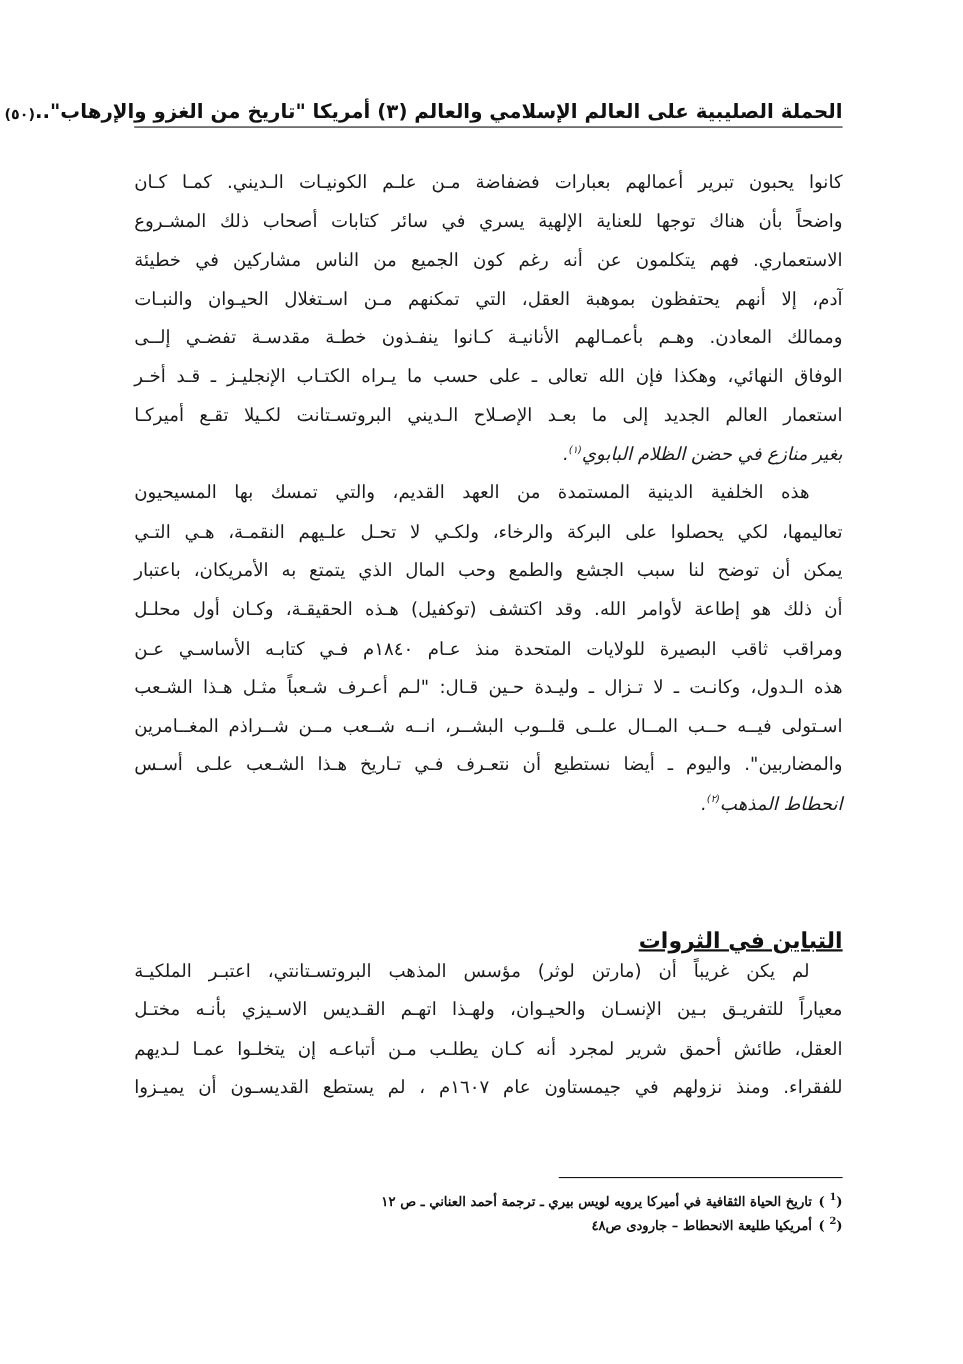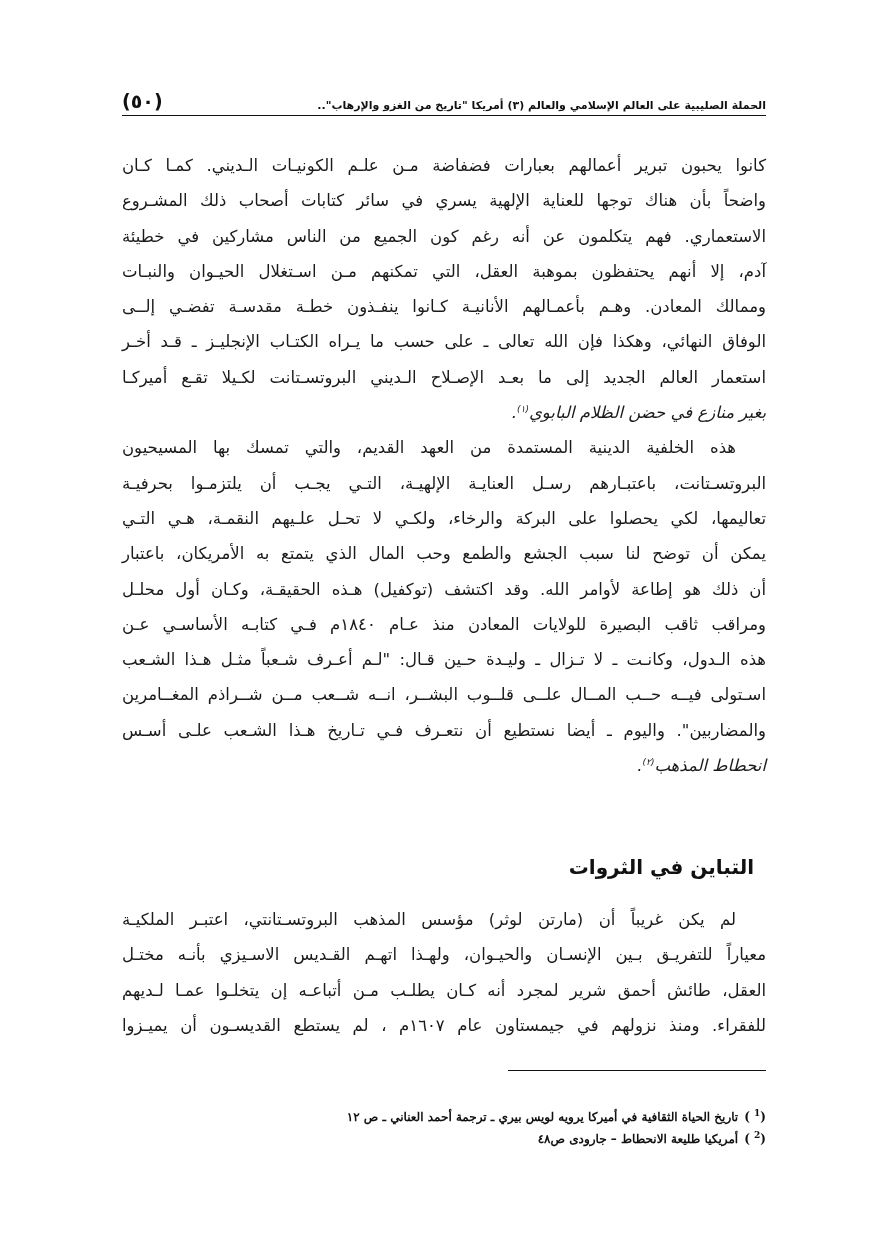--- a/index.html
+++ b/index.html
@@ -30,27 +30,27 @@
       height: 28px;
       border-bottom: 1.5px solid #111;
       display: flex;
       justify-content: space-between;
       align-items: flex-end;
       padding-bottom: 3px;
       box-sizing: border-box;
     }
     .running-header .title {
       font-weight: bold;
-      font-size: 11px;
+      font-size: 18px;
       white-space: nowrap;
       color: #111;
     }
     .running-header .page-num {
       font-weight: bold;
-      font-size: 19px;
+      font-size: 13px;
       white-space: nowrap;
       color: #111;
       direction: rtl;
     }
     .body-text {
       position: absolute;
       top: 148px;
       left: 0;
       width: 644px;
     }
@@ -79,41 +79,40 @@
       position: absolute;
       top: 843px;
       right: 0;
       font-weight: bold;
       font-size: 20px;
       color: #111;
       white-space: nowrap;
     }
     .section-text {
       position: absolute;
-      top: 902px;
+      top: 865px;
       left: 0;
       width: 644px;
     }
     .footnote-rule {
       position: absolute;
       top: 1070px;
       right: 0;
       width: 258px;
       border-top: 1.2px solid #111;
     }
     .footnotes {
       position: absolute;
       top: 1078px;
       right: 0;
       width: 644px;
       font-family: "DejaVu Serif", serif;
       font-size: 12px;
       font-weight: bold;
       color: #111;
-      margin-top: 24px;
     }
     .footnote {
       height: 22px;
       line-height: 22px;
       white-space: nowrap;
       text-align: right;
     }
     .footnote .marker {
       display: inline-block;
       direction: ltr;
@@ -143,35 +142,34 @@
       <div class="line">وممالك المعادن. وهـم بأعمـالهم الأنانيـة كـانوا ينفـذون خطـة مقدسـة تفضـي إلــى</div>
       <div class="line">الوفاق النهائي، وهكذا فإن الله تعالى ـ على حسب ما يـراه الكتـاب الإنجليـز ـ قـد أخـر</div>
       <div class="line">استعمار العالم الجديد إلى ما بعـد الإصـلاح الـديني البروتسـتانت لكـيلا تقـع أميركـا</div>
       <div class="line last">
         <span>بغير منازع في حضن الظلام البابوي</span><sup class="fn">(١)</sup><span>.</span>
       </div>
     </div>
 
     <div class="paragraph">
       <div class="line indent">هذه الخلفية الدينية المستمدة من العهد القديم، والتي تمسك بها المسيحيون</div>
-      <div class="line">البروتسـتانت، باعتبـارهم رسـل العنايـة الإلهيـة، التـي يجـب أن يلتزمـوا بحرفيـة</div>
       <div class="line">تعاليمها، لكي يحصلوا على البركة والرخاء، ولكـي لا تحـل علـيهم النقمـة، هـي التـي</div>
       <div class="line">يمكن أن توضح لنا سبب الجشع والطمع وحب المال الذي يتمتع به الأمريكان، باعتبار</div>
       <div class="line">أن ذلك هو إطاعة لأوامر الله. وقد اكتشف (توكفيل) هـذه الحقيقـة، وكـان أول محلـل</div>
-      <div class="line">ومراقب ثاقب البصيرة للولايات المعادن منذ عـام ١٨٤٠م فـي كتابـه الأساسـي عـن</div>
+      <div class="line">ومراقب ثاقب البصيرة للولايات المتحدة منذ عـام ١٨٤٠م فـي كتابـه الأساسـي عـن</div>
       <div class="line">هذه الـدول، وكانـت ـ لا تـزال ـ وليـدة حـين قـال: "لـم أعـرف شـعباً مثـل هـذا الشـعب</div>
       <div class="line">اسـتولى فيــه حــب المــال علــى قلــوب البشــر، انــه شــعب مــن شــراذم المغــامرين</div>
       <div class="line">والمضاربين". واليوم ـ أيضا نستطيع أن نتعـرف فـي تـاريخ هـذا الشـعب علـى أسـس</div>
       <div class="line last">
         <span>انحطاط المذهب</span><sup class="fn">(٢)</sup><span>.</span>
       </div>
     </div>
   </div>
 
-  <h2 class="section-heading" style="margin:12px;">التباين في الثروات</h2>
+  <h2 class="section-heading" style="margin:0;text-decoration:underline;">التباين في الثروات</h2>
 
   <div class="section-text">
     <div class="line indent">لم يكن غريباً أن (مارتن لوثر) مؤسس المذهب البروتسـتانتي، اعتبـر الملكيـة</div>
     <div class="line">معياراً للتفريـق بـين الإنسـان والحيـوان، ولهـذا اتهـم القـديس الاسـيزي بأنـه مختـل</div>
     <div class="line">العقل، طائش أحمق شرير لمجرد أنه كـان يطلـب مـن أتباعـه إن يتخلـوا عمـا لـديهم</div>
     <div class="line">للفقراء. ومنذ نزولهم في جيمستاون عام ١٦٠٧م ، لم يستطع القديسـون أن يميـزوا</div>
   </div>
 
   <div class="footnote-rule"></div>
 

